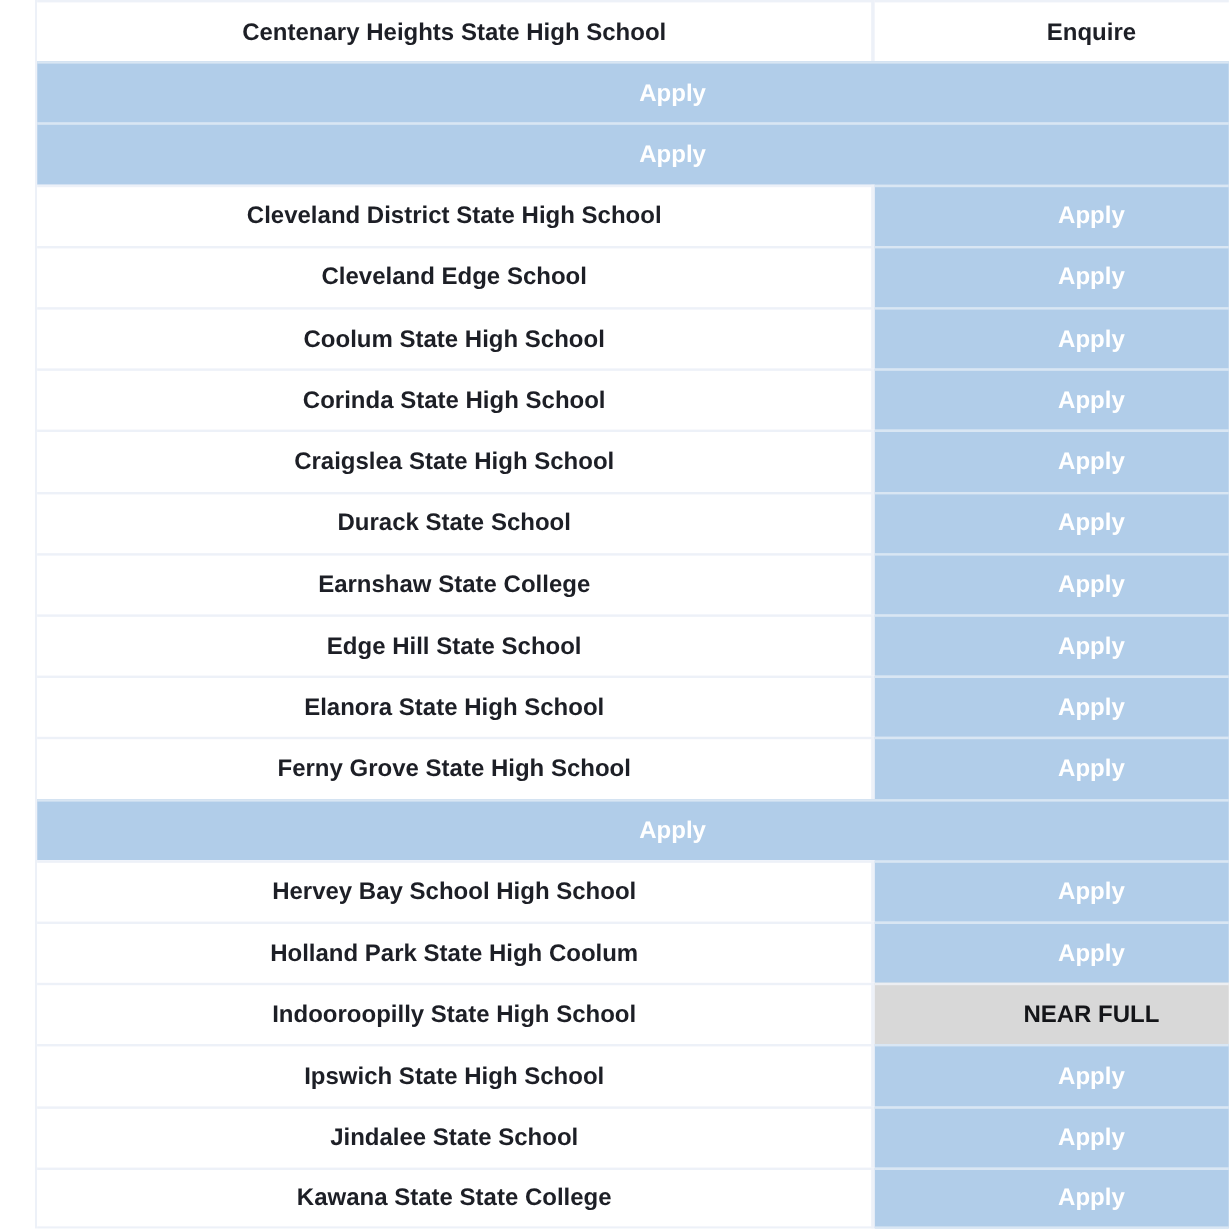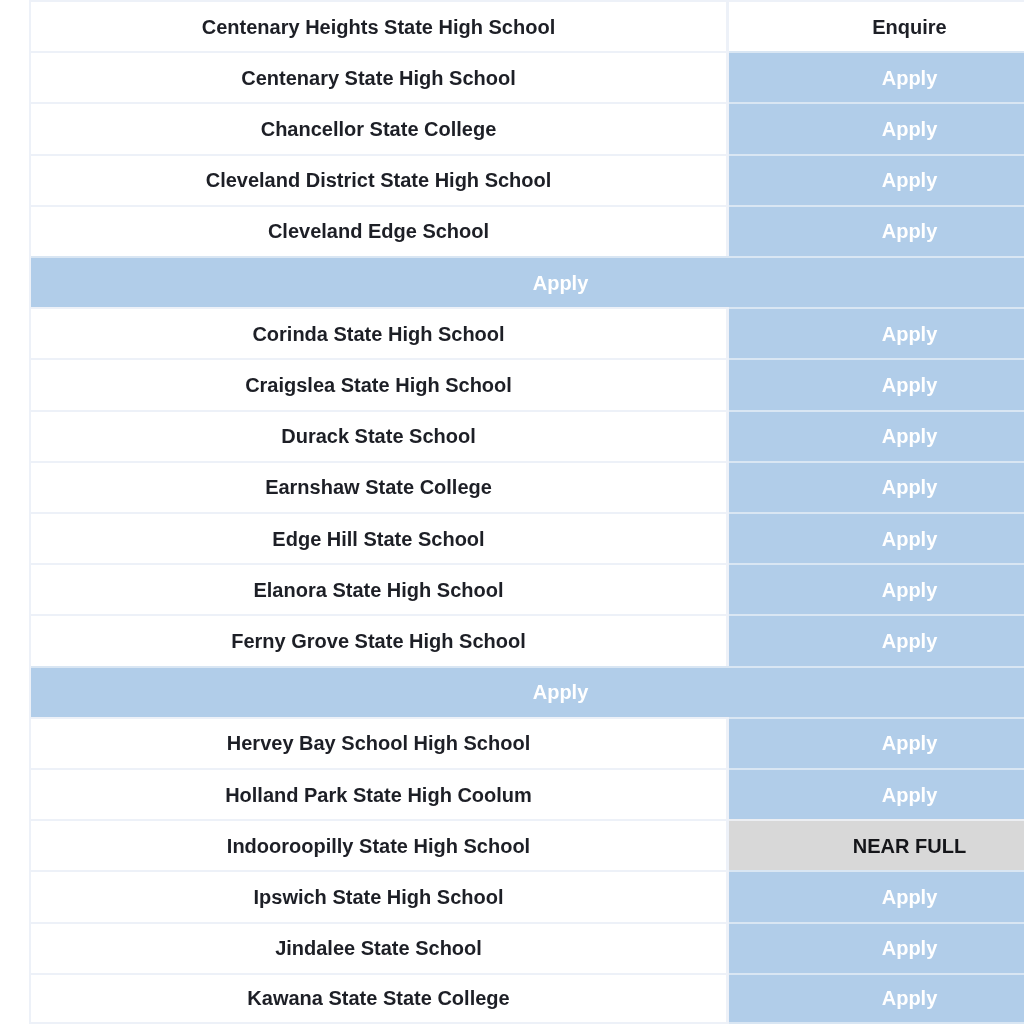--- a/index.html
+++ b/index.html
@@ -54,40 +54,39 @@
 <body>
 
 <div class="viewport">
   <div class="school-table">
   <div class="row">
     <div class="cell cell-school">Centenary Heights State High School</div>
     <div class="cell cell-action enquire">Enquire</div>
   </div>
 
   <div class="row">
-    <div class="cell cell-school">Centenary State High School</div>
     <div class="cell cell-action apply">Apply</div>
   </div>
 
   <div class="row">
-    <div class="cell cell-school">Chancellor State College</div>
     <div class="cell cell-action apply">Apply</div>
   </div>
 
   <div class="row">
     <div class="cell cell-school">Cleveland District State High School</div>
     <div class="cell cell-action apply">Apply</div>
   </div>
 
   <div class="row">
     <div class="cell cell-school">Cleveland Edge School</div>
     <div class="cell cell-action apply">Apply</div>
   </div>
 
   <div class="row">
+    <div class="cell cell-school">Coolum State High School</div>
     <div class="cell cell-action apply">Apply</div>
   </div>
 
   <div class="row">
     <div class="cell cell-school">Corinda State High School</div>
     <div class="cell cell-action apply">Apply</div>
   </div>
 
   <div class="row">
     <div class="cell cell-school">Craigslea State High School</div>

